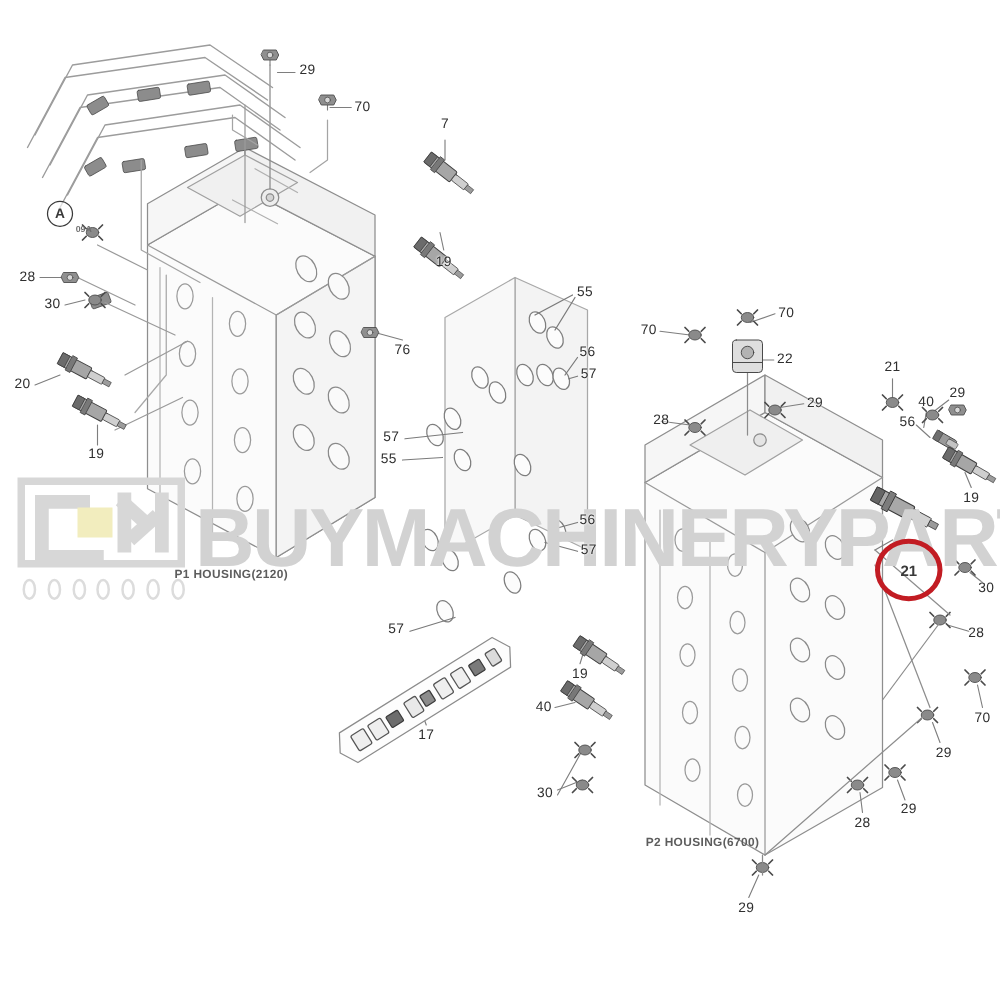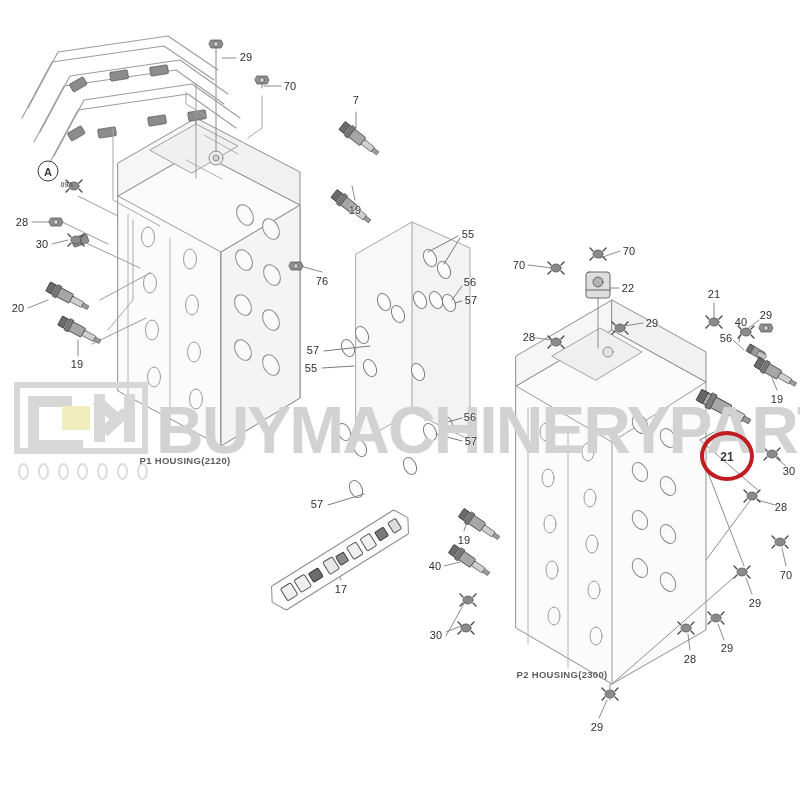--- a/index.html
+++ b/index.html
@@ -462,18 +462,18 @@
       <div class="lbl" style="left: 727px; top: 648px;">29</div>
       <div class="lbl" style="left: 597px; top: 727px;">29</div>
     </div>
 
   <div class="refcirc" style="left:48px;top:171px">
     <span>A</span>
   </div>
   <div class="refsub" style="left:67px;top:184px">09A</div>
 
   <div class="caption" style="left:185px;top:460px">P1 HOUSING(2120)</div>
-  <div class="caption" style="left:562px;top:674px">P2 HOUSING(2300)</div>
+  <div class="caption" style="left:562px;top:674px">P2 HOUSING(6700)</div>
 
   <div class="hl-ring" style="left: 727px; top: 456px; border-color: rgb(194, 28, 35);"></div>
   <div class="hl-num" style="left:727px;top:457px">21</div>
 
 </div>
 
 </body></html>

